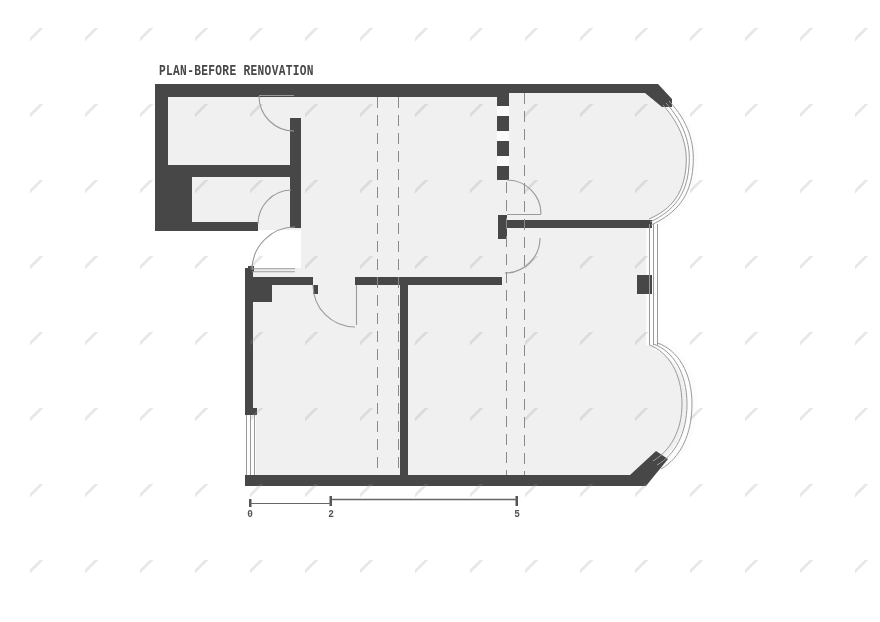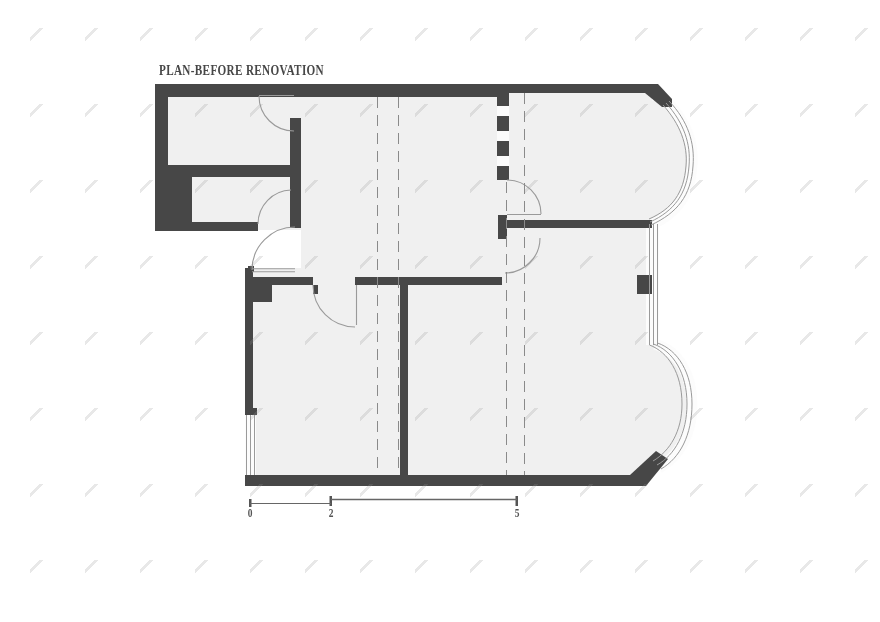--- a/index.html
+++ b/index.html
@@ -1,18 +1,18 @@
 <!DOCTYPE html>
 <html><head>
 <meta charset="utf-8">
 <style>
   html,body{margin:0;padding:0;background:#fff;}
   #canvas{
     position:relative;width:880px;height:622px;background:#ffffff;
-    overflow:hidden;font-family:Liberation Serif, serif;
+    overflow:hidden;font-family:Liberation Mono, monospace;
   }
   #plan-svg{position:absolute;left:0;top:0;}
   .watermark{
     position:absolute;left:0;top:0;width:880px;height:622px;
     background-image:linear-gradient(135deg,transparent 7px,rgba(150,150,150,.22) 7px,rgba(150,150,150,.22) 9.5px,transparent 9.5px);
     background-size:55px 76px;background-position:30px 28px;
     pointer-events:none;
   }
   .title{
     position:absolute;left:159px;top:63px;

